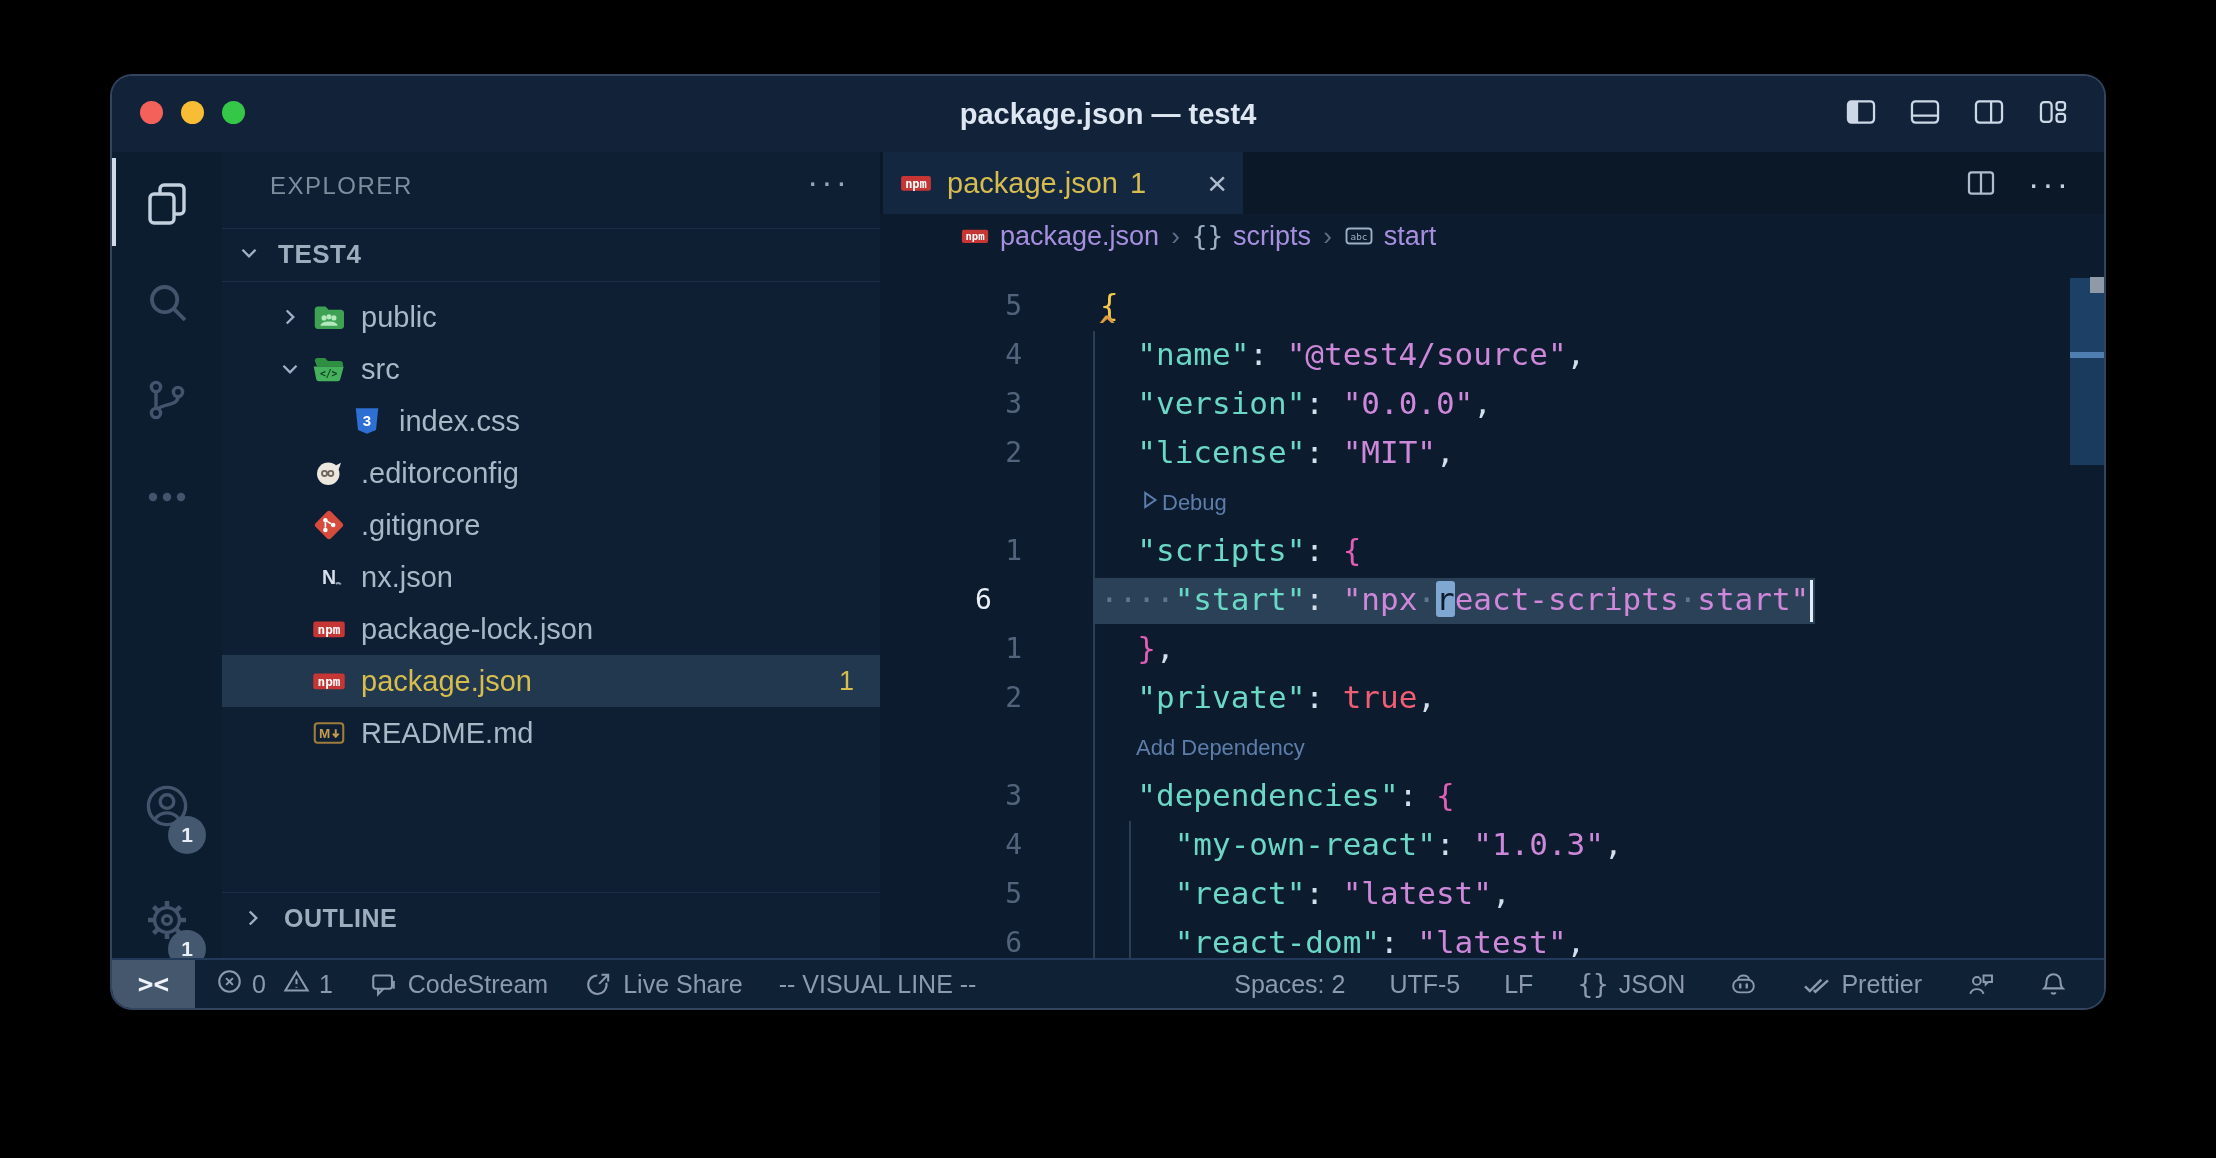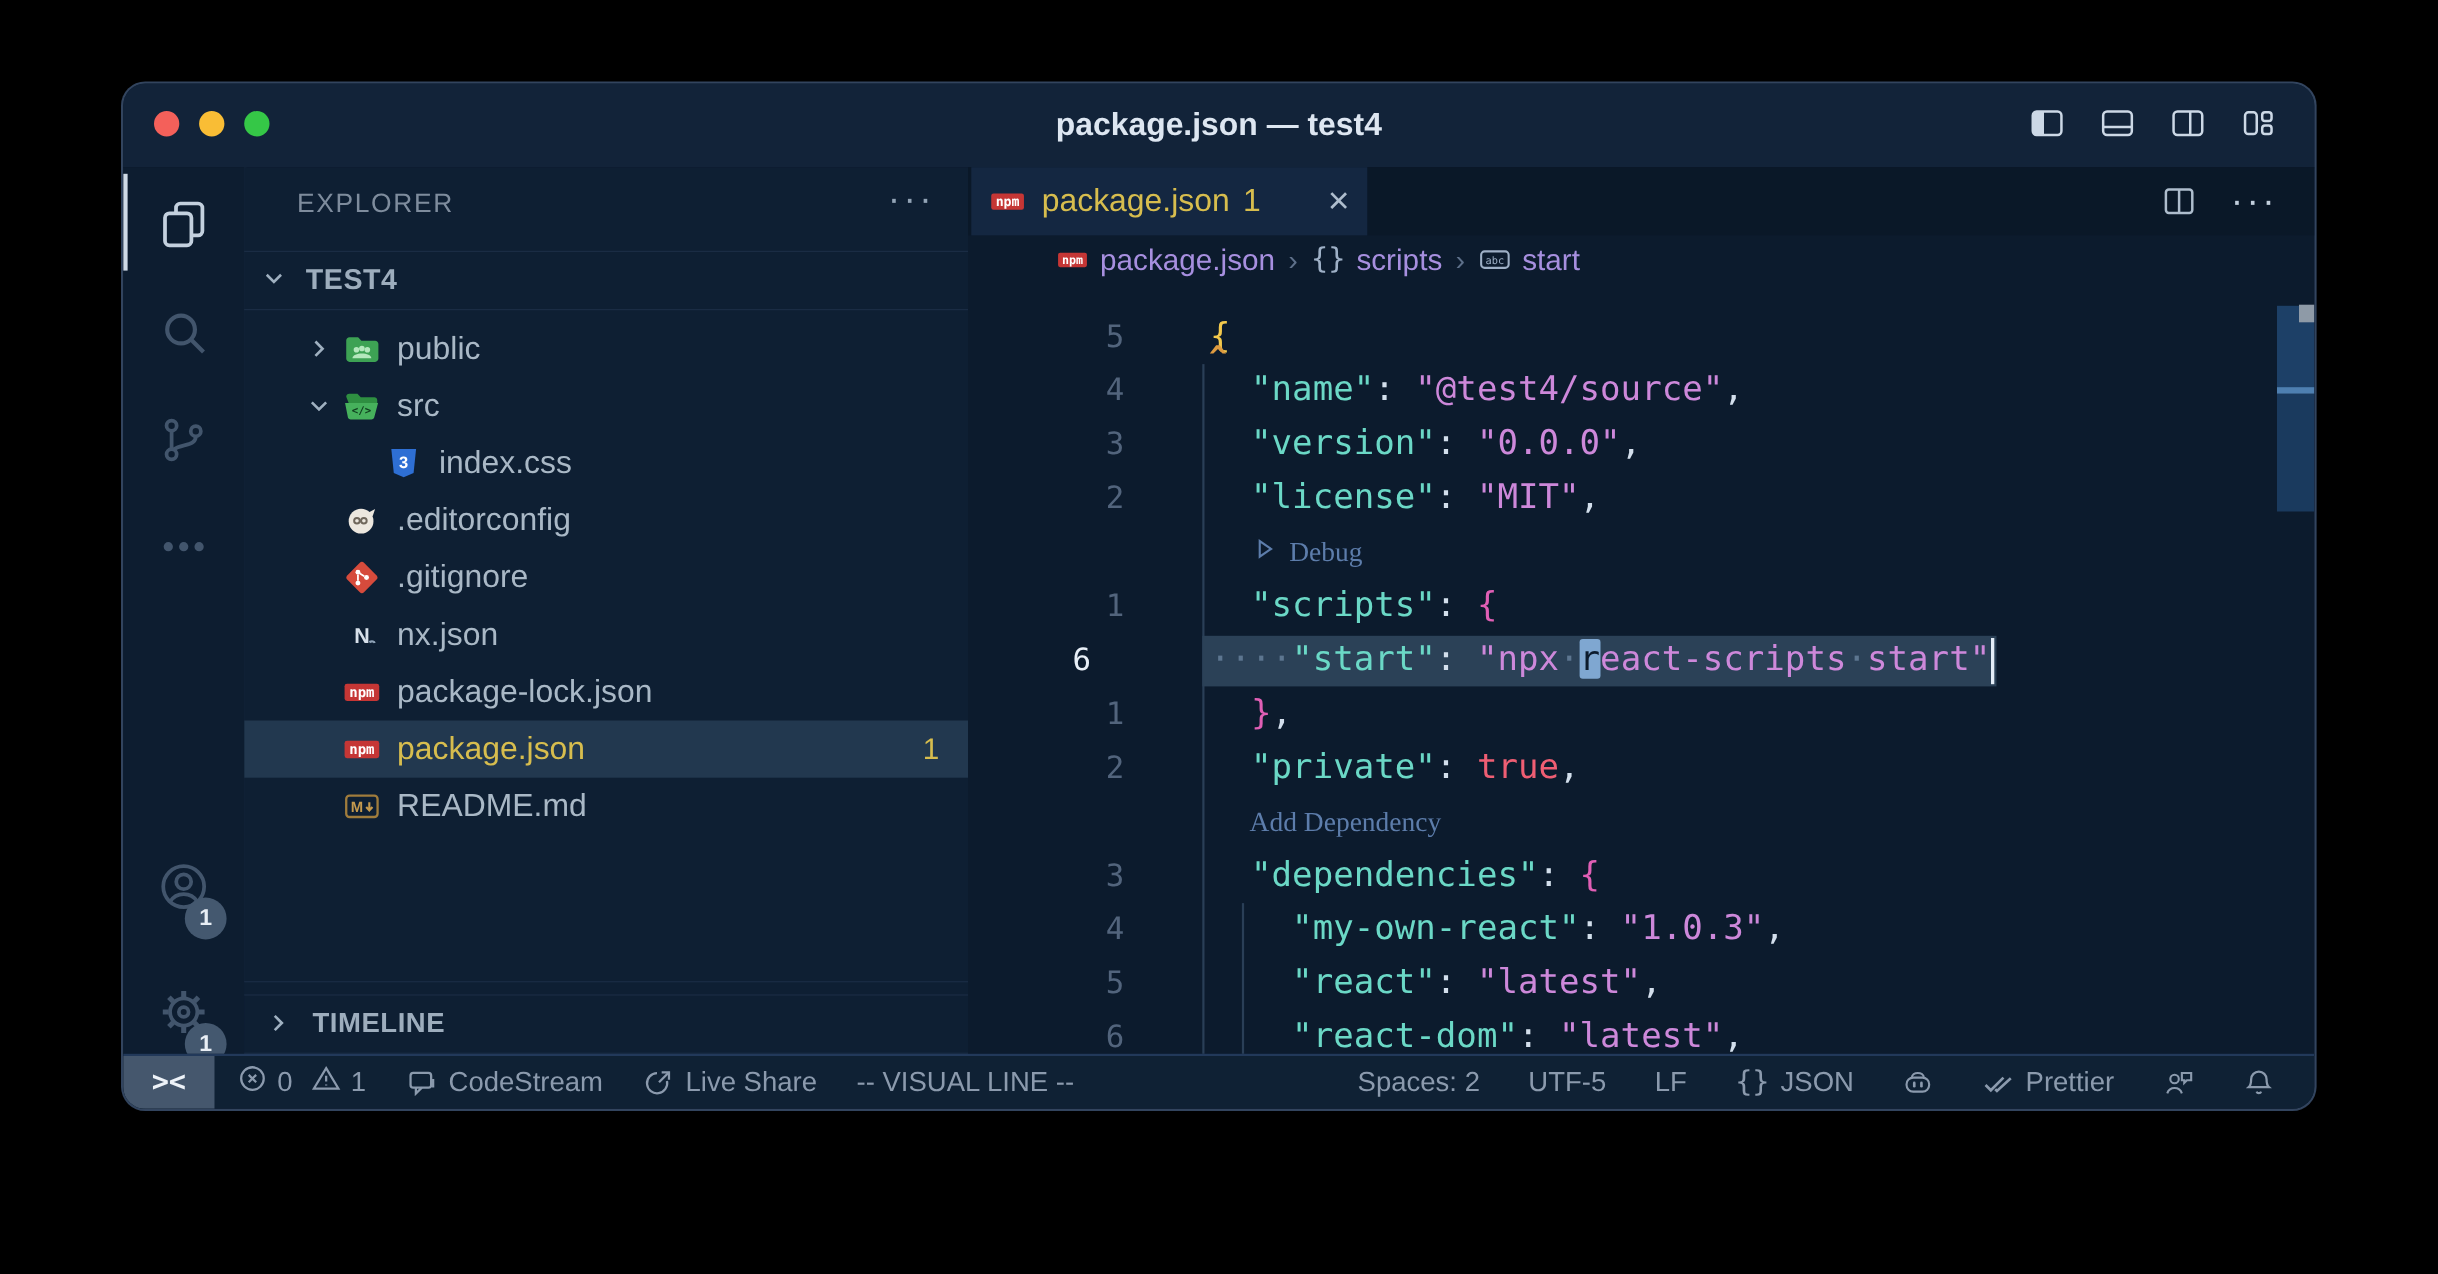--- a/index.html
+++ b/index.html
@@ -65,22 +65,22 @@
   .breadcrumbs .bicon{color:#9eb0c6;display:flex;align-items:center;}
   .breadcrumbs .bicon svg{width:30px;height:30px;}
   .braces-glyph{font-family:"DejaVu Sans Mono",monospace;font-size:26px;}
   
   .code{position:absolute;left:0;top:106px;width:100%;height:702px;padding-top:24px;box-sizing:border-box;
         font-family:"DejaVu Sans Mono",monospace;overflow:hidden;}
   .line{position:relative;height:49px;}
   .gutter{position:absolute;left:60px;width:82px;text-align:right;top:7px;color:#52647c;font-size:28px;}
   .gutter.cur{left:95px;width:120px;text-align:left;color:#e8eff7;}
   .ltext{position:absolute;left:220px;top:5px;white-space:pre;font-size:31px;z-index:2;}
-  .codelens{position:relative;height:49px;display:flex;align-items:center;gap:10px;padding-left:256px;
-            color:#5d7dab;font-size:25px;font-family:Liberation Serif, serif;}
+  .codelens{position:relative;height:49px;display:flex;align-items:center;padding-left:256px;
+            color:#5d7dab;font-size:22px;font-family:Liberation Sans, sans-serif;}
   .codelens svg{width:26px;height:26px;}
   .tk-k{color:#6bd8c6}.tk-v{color:#cd88da}.tk-p{color:#d3dfec}.tk-b{color:#ef5e73}
   .tk-by{color:#f3c94c}.tk-bp{color:#e05fb5}.tk-ws{color:#5d7690}
   .tk-cur{background:#7fa7d1;color:#0c1b2d;border-radius:3px;}
   .sel-bg{position:absolute;left:213px;top:2px;height:46px;width:722px;background:#2b4157;z-index:1;}
   .sel-caret{position:absolute;left:930px;top:4px;width:3px;height:42px;background:#e4edf7;z-index:3;}
   .brace-marker{position:absolute;left:219px;bottom:-10px;color:#de9b40;font-size:27px;font-weight:700;z-index:2;}
   .guide{position:absolute;width:2px;background:#2a3f57;z-index:0;}
   .sb-thumb1{position:absolute;left:1190px;top:126px;width:34px;height:76px;background:#1d4067;}
   .sb-thumb2{position:absolute;left:1190px;top:206px;width:34px;height:107px;background:#1a3a5e;}
@@ -329,26 +329,20 @@
               </span>
               <span class="lbl">README.md</span>
             </div>
           </div>
         <div class="sb-section" style="top:740px">
           <span class="chev"><svg viewBox="0 0 24 24" fill="none" stroke="currentColor" stroke-width="2.2">
                 <path d="M9 6l6 6-6 6"></path>
               </svg></span>
           <span class="t">OUTLINE</span>
         </div>
-        <div class="sb-section" style="top:752px;border-bottom:1px solid #1c2e46">
-          <span class="chev"><svg viewBox="0 0 24 24" fill="none" stroke="currentColor" stroke-width="2.2">
-                <path d="M9 6l6 6-6 6"></path>
-              </svg></span>
-          <span class="t">TIMELINE</span>
-        </div>
       </div>
 
       <div class="editor">
         <div class="tabbar">
           <div class="tab">
             <span class="ficon" id="tab-icon"><svg viewBox="0 0 24 24" xmlns="http://www.w3.org/2000/svg">
                   <rect x="1.5" y="7" width="21" height="10.5" rx="1.5" fill="#c53635"></rect>
                   <text x="12" y="15.2" text-anchor="middle" font-size="8.5" font-weight="bold" fill="#ffffff" font-family="DejaVu Sans Mono, monospace">npm</text>
                 </svg></span>
             <span class="lbl">package.json</span>

